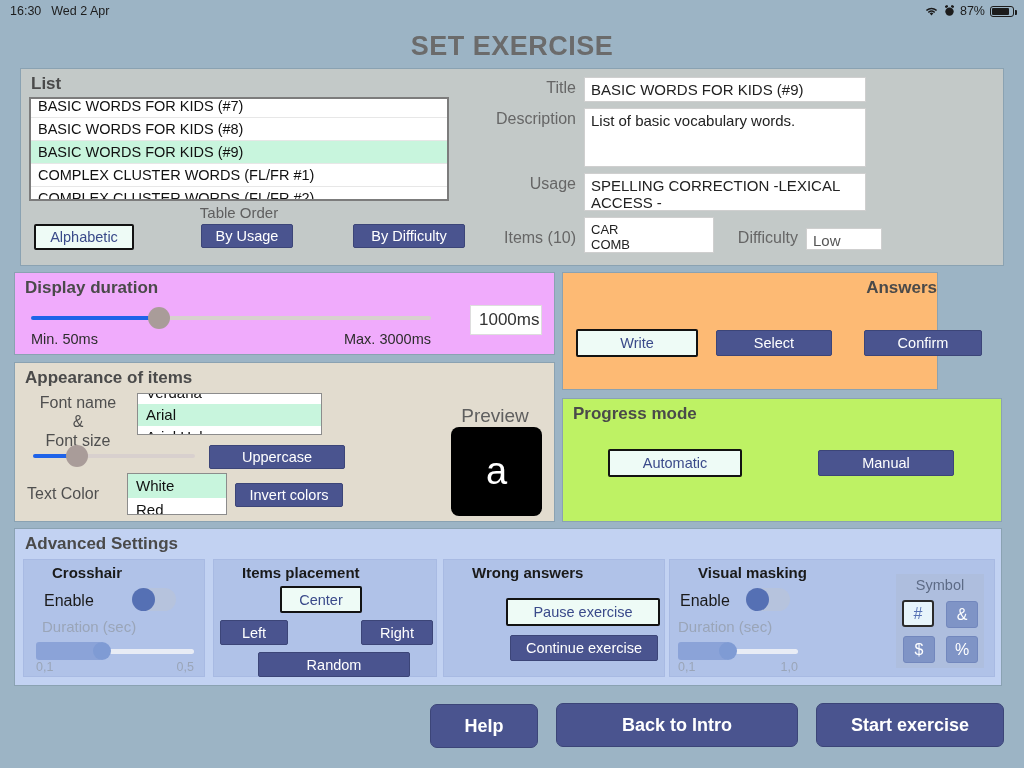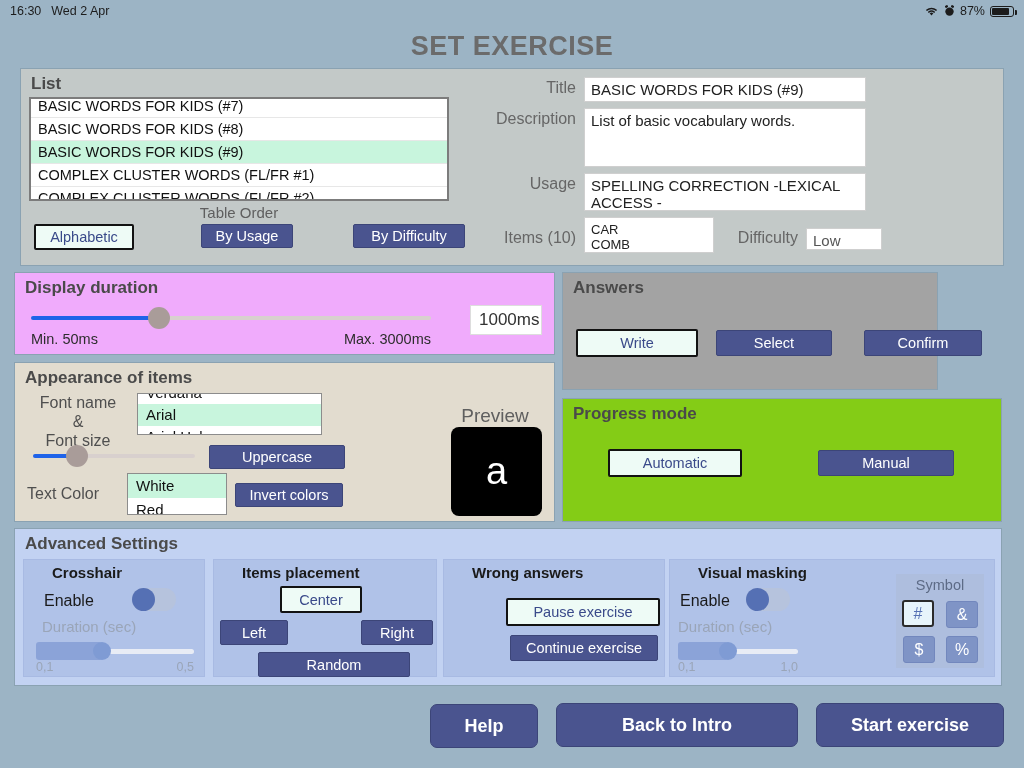--- a/index.html
+++ b/index.html
@@ -157,27 +157,28 @@
   .preview-box {
     background:#000; border-radius:8px;
     display:flex; align-items:center; justify-content:center;
     color:#fff; font-size:38px;
   }
 
   
   .ans-panel {
     position:absolute; left:562px; top:272px;
     width:376px; height:118px;
-    background:#a3a3a3;
+    background:#fdba74;
+    text-align:right;
   }
   
   .prog-panel {
     position:absolute; left:562px; top:398px;
     width:440px; height:124px;
-    background:#84cc16;
+    background:#bef264;
   }
 
   
   .adv-panel {
     position:absolute; left:14px; top:528px;
     width:988px; height:158px;
     background:#c2d2f2;
   }
   .sub {
     position:absolute; top:30px;

